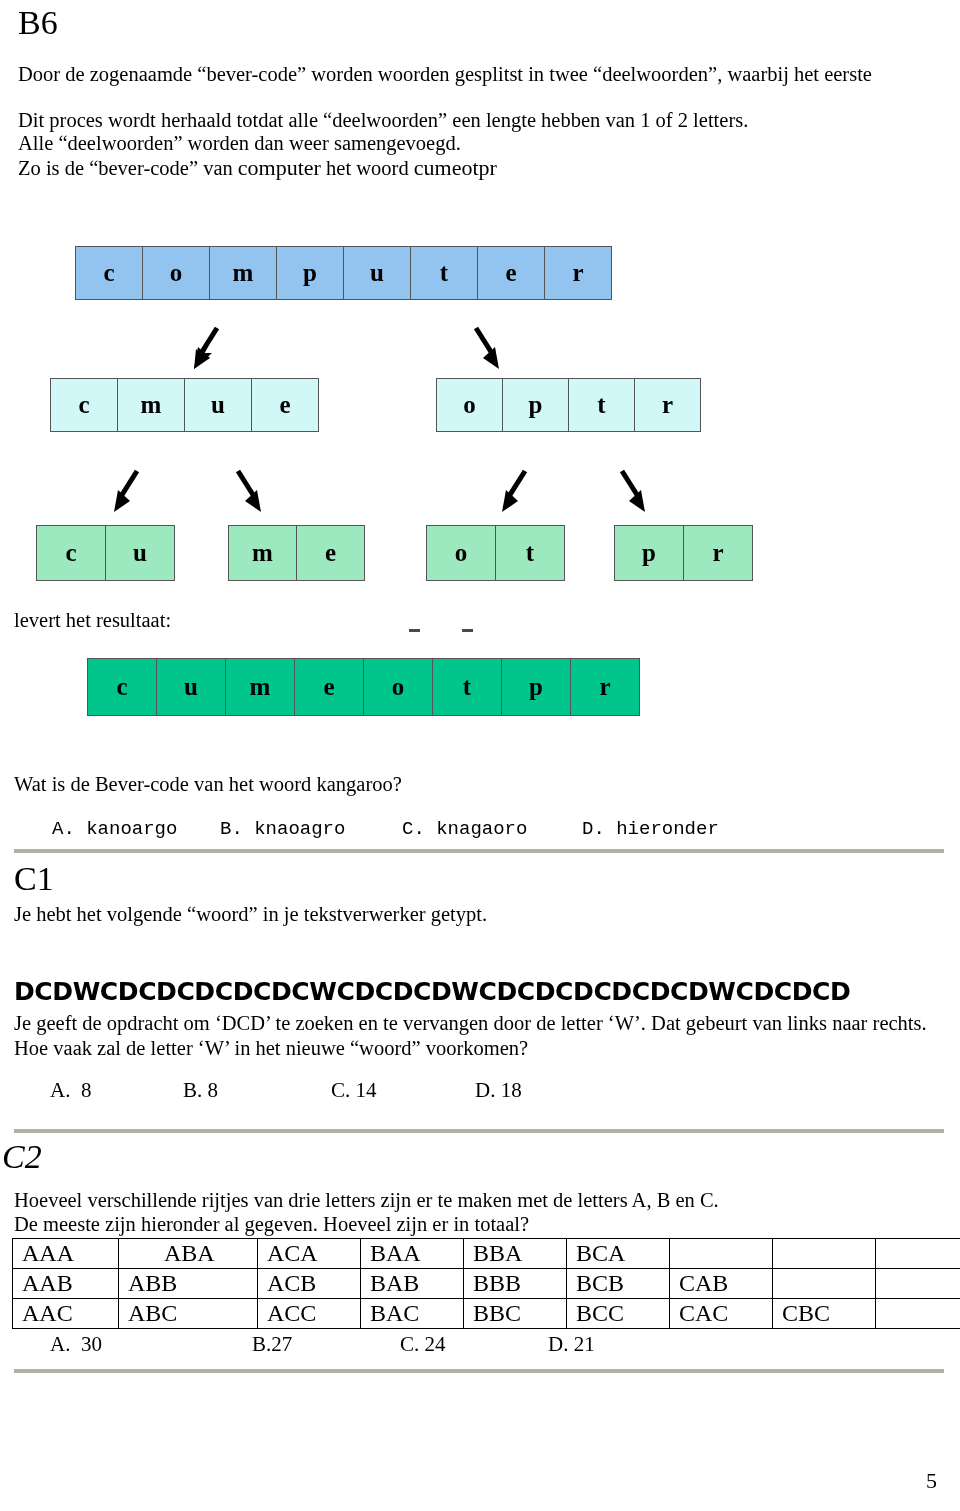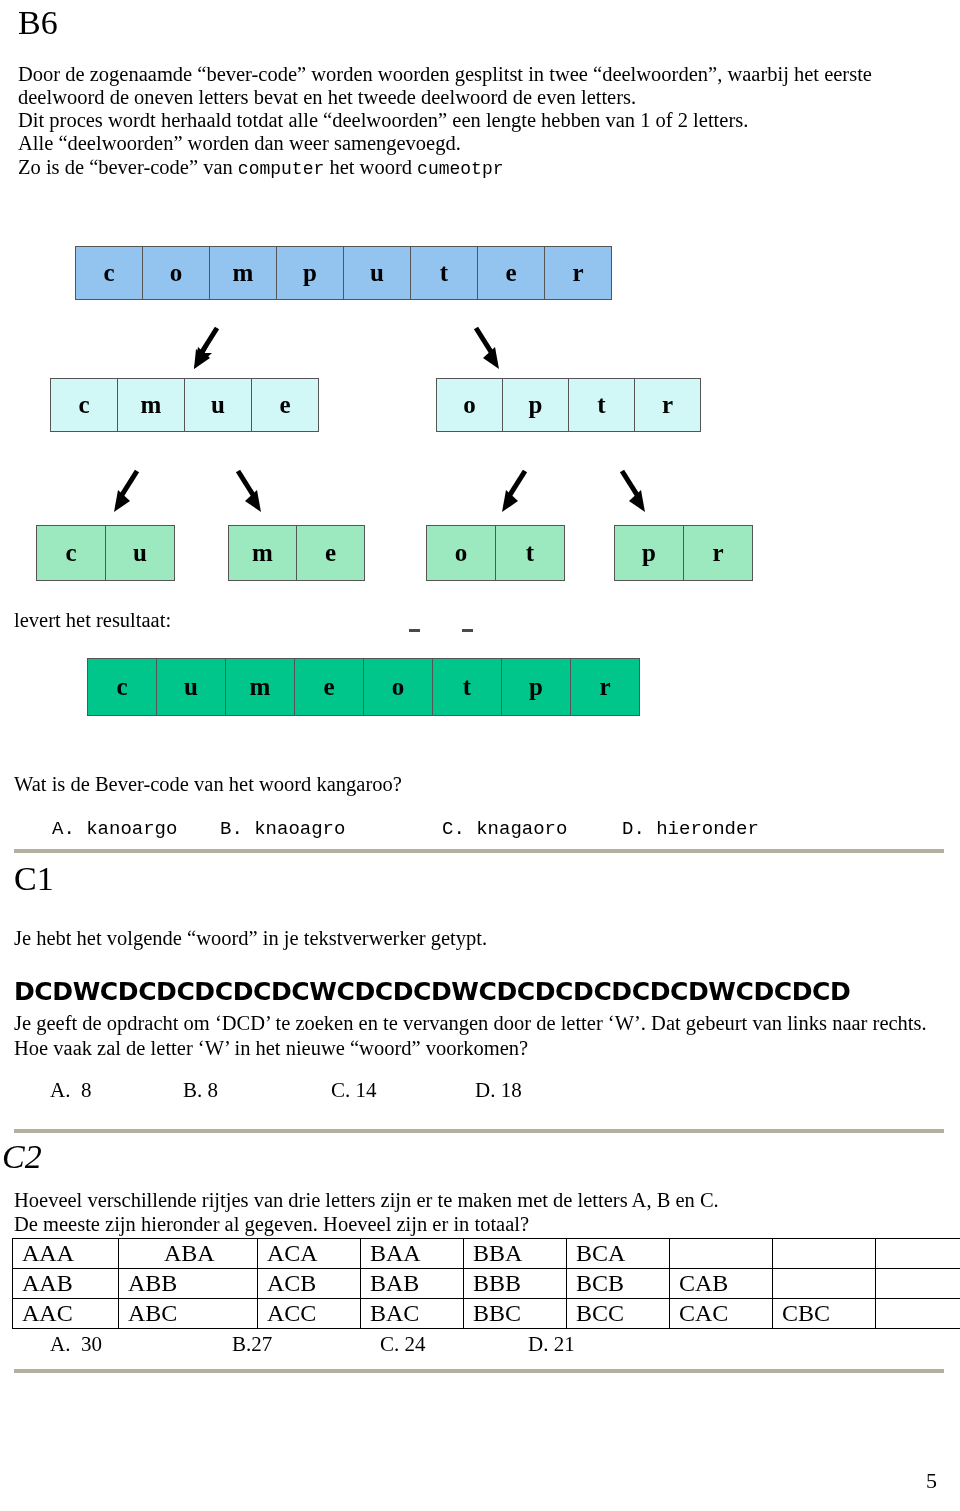--- a/index.html
+++ b/index.html
@@ -35,22 +35,22 @@
   
   .para {
     position: absolute;
     font-family: "Liberation Serif", serif;
     font-size: 20.5px;
     line-height: 25px;
     white-space: nowrap;
   }
 
   .mono {
-    font-family: Liberation Mono, monospace;
-    font-size: 18px;
+    font-family: Liberation Serif, serif;
+    font-size: 22px;
   }
 
   
   .opt-row {
     position: absolute;
     display: flex;
     white-space: nowrap;
   }
   .opt-row .opt {
     font-family: "Liberation Mono", monospace;
@@ -144,21 +144,20 @@
   }
 </style>
 </head>
 <body>
 
 <div class="page">
 
   <div class="section-heading" style="left:18px; top:6px;">B6</div>
 
   <div class="para" style="left:18px; top:62px;">Door de zogenaamde “bever-code” worden woorden gesplitst in twee “deelwoorden”, waarbij het eerste</div>
-  <div class="para" style="left:18px; top:85px;">deelwoord de oneven letters bevat en het tweede deelwoord de even letters.</div>
   <div class="para" style="left:18px; top:108px;">Dit proces wordt herhaald totdat alle “deelwoorden” een lengte hebben van 1 of 2 letters.</div>
   <div class="para" style="left:18px; top:131px;">Alle “deelwoorden” worden dan weer samengevoegd.</div>
 
   <div class="para" style="left:18px; top:155px;">
     <span>Zo is de “bever-code” van </span><span class="mono">computer</span><span> het woord </span><span class="mono">cumeotpr</span>
   </div>
 
   <div class="boxrow row-lvl0" style="left:75px; top:246px;">
     <div class="cell" style="width:68px;height:54px;">c</div>
     <div class="cell" style="width:68px;height:54px;">o</div>
@@ -252,29 +251,29 @@
     <div class="cell" style="width:70px;height:58px;">t</div>
     <div class="cell" style="width:70px;height:58px;">p</div>
     <div class="cell" style="width:70px;height:58px;">r</div>
   </div>
 
   <div class="para" style="left:14px; top:772px;">Wat is de Bever-code van het woord kangaroo?</div>
 
   <div class="opt-row" style="left:52px; top:818px;">
     <div class="opt" style="width:168px;">A. kanoargo</div>
     <div class="opt" style="width:182px;">B. knaoagro</div>
-    <div class="opt" style="width:180px;margin-left:40px;">C. knagaoro</div>
+    <div class="opt" style="width:180px;">C. knagaoro</div>
     <div class="opt">D. hieronder</div>
   </div>
 
   <div class="hrule" style="left:14px; top:848px; width:930px;"></div>
 
   <div class="section-heading" style="left:14px; top:862px;">C1</div>
 
-  <div class="para" style="left:14px; top:926px;">Je hebt het volgende “woord” in je tekstverwerker getypt.</div>
+  <div class="para" style="left:14px; top:902px;">Je hebt het volgende “woord” in je tekstverwerker getypt.</div>
 
   <div class="bigword" style="left:14px; top:977px;">DCDWCDCDCDCDCDCWCDCDCDWCDCDCDCDCDCDWCDCDCD</div>
 
   <div class="para" style="left:14px; top:1011px;">Je geeft de opdracht om ‘DCD’ te zoeken en te vervangen door de letter ‘W’. Dat gebeurt van links naar rechts.</div>
   <div class="para" style="left:14px; top:1036px;">Hoe vaak zal de letter ‘W’ in het nieuwe “woord” voorkomen?</div>
 
   <div class="opt-row serif-opts" style="left:50px; top:1078px;">
     <div class="opt" style="width:133px;">A.  8</div>
     <div class="opt" style="width:148px;">B. 8</div>
     <div class="opt" style="width:144px;">C. 14</div>
@@ -324,21 +323,21 @@
         <td>CAC</td>
         <td>CBC</td>
         <td></td>
         <td></td>
       </tr>
     </tbody>
   </table>
 
   <div class="opt-row serif-opts" style="left:50px; top:1332px;">
     <div class="opt" style="width:182px;">A.  30</div>
-    <div class="opt" style="width:148px;">B.27</div>
+    <div class="opt" style="width:148px;margin-left:20px;">B.27</div>
     <div class="opt" style="width:148px;">C. 24</div>
     <div class="opt">D. 21</div>
   </div>
 
   <div class="hrule" style="left:14px; top:1368px; width:930px;"></div>
 
   <div class="pagenum" style="left:926px; top:1468px;">5</div>
 
 </div>
 

